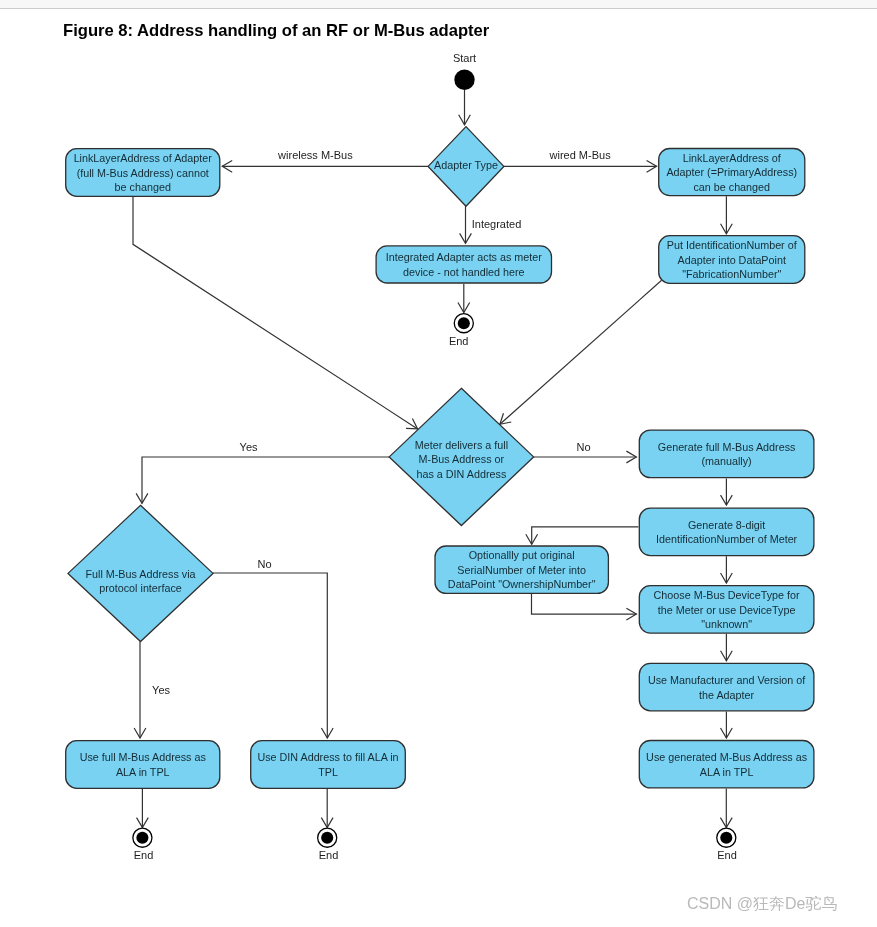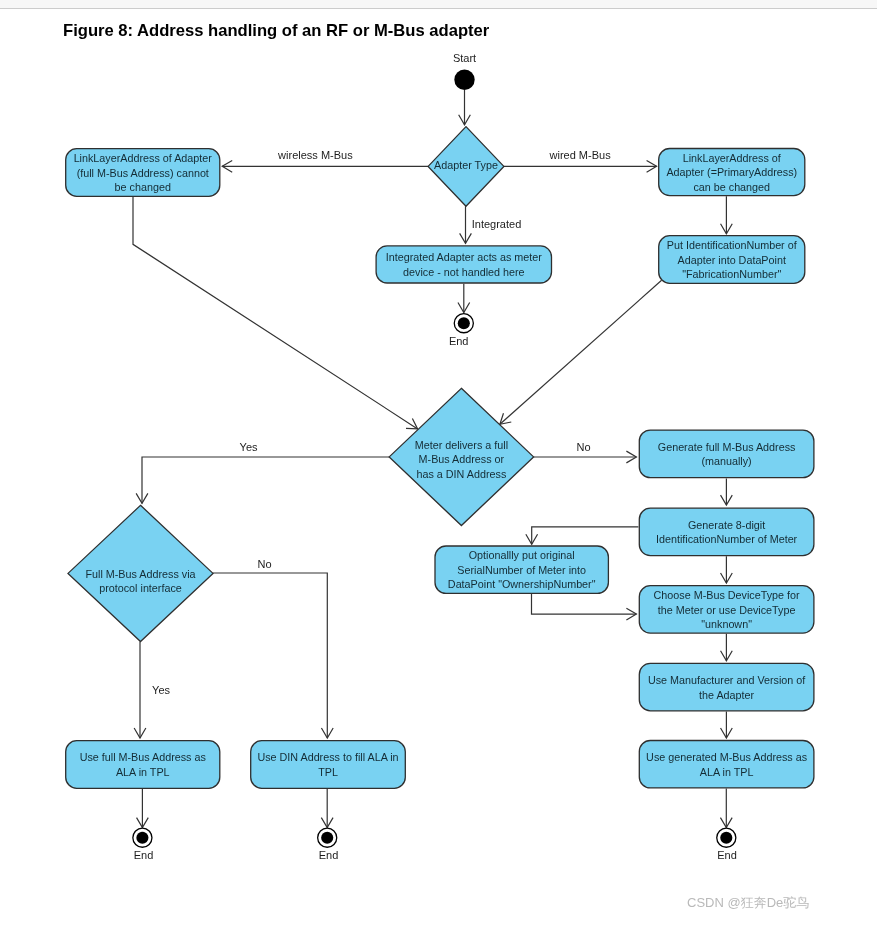--- a/index.html
+++ b/index.html
@@ -2,21 +2,21 @@
 <html><head>
 <meta charset="utf-8">
 <title>Figure 8: Address handling of an RF or M-Bus adapter</title>
 <style>
   html,body{margin:0;padding:0;background:#ffffff;}
   body{width:877px;height:927px;font-family:"Liberation Sans",sans-serif;overflow:hidden;position:relative;}
   #topbar{position:absolute;left:0;top:0;width:877px;height:9px;background:#f7f7f7;border-bottom:1px solid #cccccc;box-sizing:border-box;}
   #title{position:absolute;left:63.3px;top:22px;font-size:16.6px;font-weight:bold;color:#000000;white-space:nowrap;line-height:18px;}
   #canvas{position:absolute;left:0;top:0;}
   #canvas,#title,#watermark{will-change:transform;}
-  #watermark{position:absolute;left:687px;top:894px;font-size:13px;color:#b9b9b9;white-space:nowrap;letter-spacing:0px;}
+  #watermark{position:absolute;left:687px;top:894px;font-size:16px;color:#b9b9b9;white-space:nowrap;letter-spacing:0px;}
   .nlabel{font-size:10.78px;fill:#142c35;font-family:"Liberation Sans",sans-serif;will-change:transform;}
   .elabel{font-size:11.0px;fill:#1d1d1d;font-family:"Liberation Sans",sans-serif;will-change:transform;}
   .shape{stroke:#2f2f2f;stroke-width:1.3;}
   .edge{fill:none;stroke:#333333;stroke-width:1.2;}
 </style>
 </head>
 <body>
 
 <div id="topbar"></div>
 <div id="title">Figure 8: Address handling of an RF or M-Bus adapter</div>

